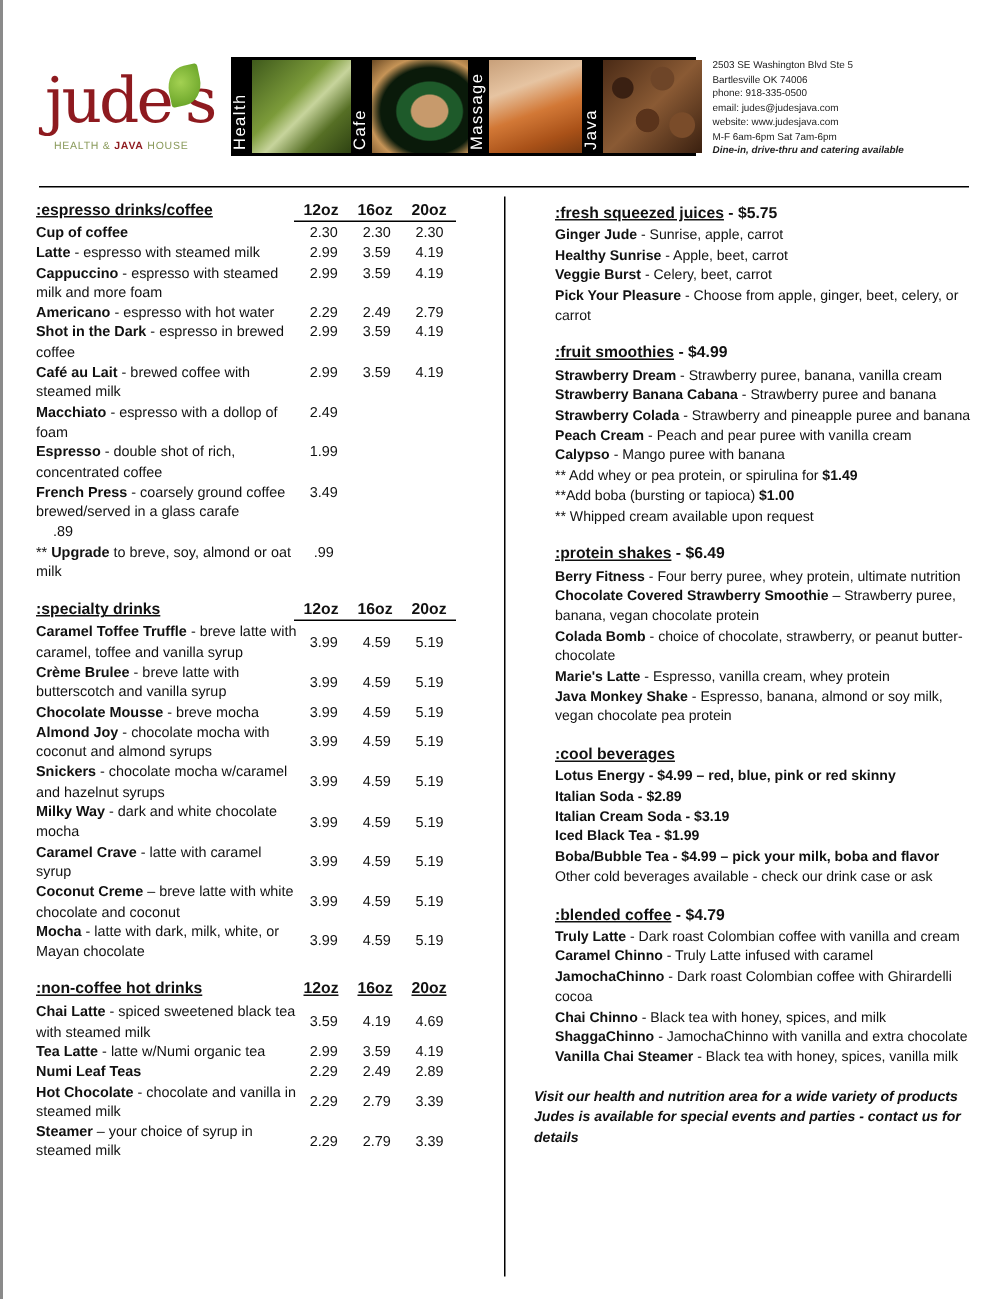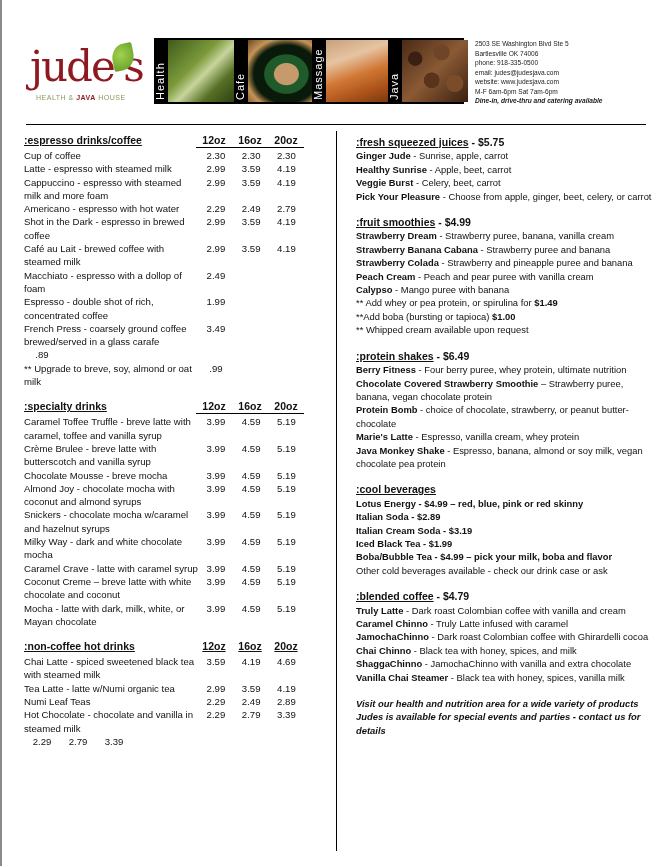--- a/index.html
+++ b/index.html
@@ -31,32 +31,32 @@
   .col-divider { position: absolute; left: 336px; top: 131px; width: 1px; height: 720px; background: #000; }
 
   
   .left { position: absolute; left: 24px; top: 134px; width: 280px; font-size: 9.6px; line-height: 13.3px; }
   .sec-head { display: flex; font-size: 10.5px; font-weight: bold; position: relative; height: 15px; }
   .sec-head .t { text-decoration: underline; width: 178px; }
   .sec-head .sz { width: 36px; text-align: center; }
   .sec-head .szs { display: flex; border-bottom: 1px solid #000; height: 14px; }
   .sec-head.u .sz { text-decoration: underline; }
   .sec-head.u .szs { border-bottom: none; }
-  .row { display: flex; }
+  .row { display: flex; align-items: center; }
   .row .desc { width: 178px; }
-  .row .desc b { font-weight: normal; }
+  .row .desc b { font-weight: bold; }
   .row .p { width: 36px; text-align: center; }
   .row.top { align-items: flex-start; }
   .gap { height: 12px; }
 
   
   .right { position: absolute; left: 356px; top: 136px; width: 300px; font-size: 9.4px; line-height: 13.4px; }
   .rhead { font-size: 10.5px; font-weight: bold; }
   .rhead .u { text-decoration: underline; }
-  .rsec { margin-bottom: 13px; }
+  .rsec { margin-bottom: 13px; margin-left: 14px; }
   .bold { font-weight: bold; }
   .footer-note { font-style: italic; font-weight: bold; margin-top: 2px; }
 </style>
 </head>
 <body>
 
 <div class="left-border"></div>
 
 <div class="header">
   <div class="logo">
@@ -270,20 +270,21 @@
         <div class="p">2.49</div>
         <div class="p">2.89</div>
       </div>
       <div class="row">
         <div class="desc"><b>Hot Chocolate</b><span> - chocolate and vanilla in steamed milk</span></div>
         <div class="p">2.29</div>
         <div class="p">2.79</div>
         <div class="p">3.39</div>
       </div>
       <div class="row">
+        <div class="desc"><b>Steamer</b><span> – your choice of syrup in steamed milk</span></div>
         <div class="p">2.29</div>
         <div class="p">2.79</div>
         <div class="p">3.39</div>
       </div>
     </div>
 </div>
 
 <div class="right">
   <div class="rsec">
     <div class="rhead"><span class="u">:fresh squeezed juices</span><span>  - $5.75</span></div>
@@ -309,21 +310,21 @@
         <div><span>**Add boba (bursting or tapioca) </span><b>$1.00</b></div>
         <div><span>** Whipped cream available upon request</span></div>
       </div>
   </div>
 
   <div class="rsec">
     <div class="rhead"><span class="u">:protein shakes</span><span> - $6.49</span></div>
     <div id="protein-list">
         <div><b>Berry Fitness</b><span> - Four berry puree, whey protein, ultimate nutrition</span></div>
         <div><b>Chocolate Covered Strawberry Smoothie</b><span> – Strawberry puree, banana, vegan chocolate protein</span></div>
-        <div><b>Protein Bomb</b><span> - choice of chocolate, strawberry, or peanut butter-chocolate</span></div>
+        <div><b>Colada Bomb</b><span> - choice of chocolate, strawberry, or peanut butter-chocolate</span></div>
         <div><b>Marie's Latte</b><span> - Espresso, vanilla cream, whey protein</span></div>
         <div><b>Java Monkey Shake</b><span> - Espresso, banana, almond or soy milk, vegan chocolate pea protein</span></div>
       </div>
   </div>
 
   <div class="rsec">
     <div class="rhead"><span class="u">:cool beverages</span></div>
     <div id="cool-list">
         <div class="bold">Lotus Energy - $4.99 – red, blue, pink or red skinny</div>
         <div class="bold">Italian Soda - $2.89</div>

